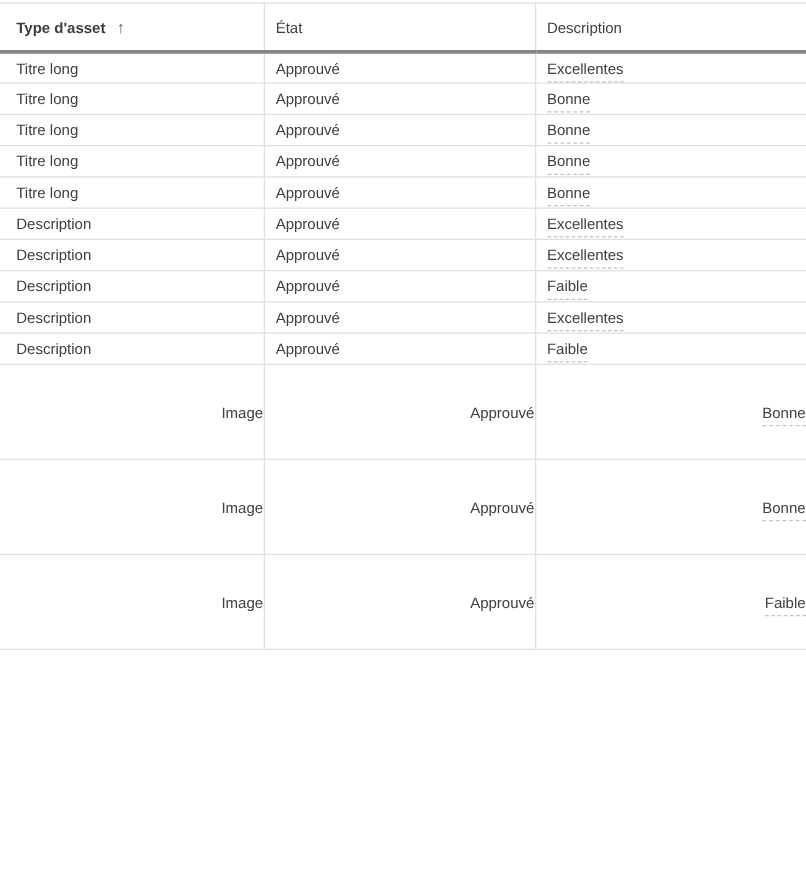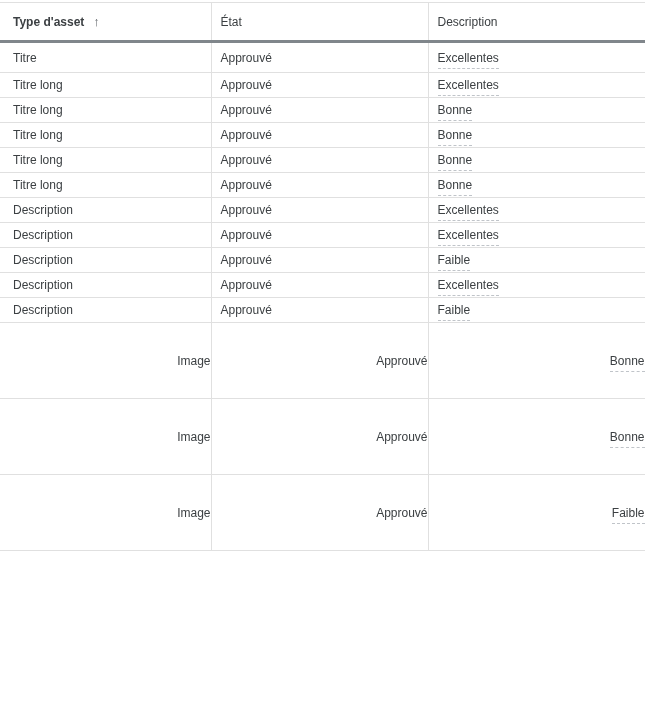--- a/index.html
+++ b/index.html
@@ -87,27 +87,20 @@
         </th>
         <th>
           <span>État</span>
         </th>
         <th>
           <span>Description</span>
         </th>
       </tr>
     </thead>
     <tbody>
-        <tr class="row-short">
-    <td>Titre</td>
-    <td>Approuvé</td>
-    <td>
-      <span class="perf-underline">Excellentes</span>
-    </td>
-  </tr>
         <tr class="row-normal">
     <td>Titre long</td>
     <td>Approuvé</td>
     <td>
       <span class="perf-underline">Excellentes</span>
     </td>
   </tr>
         <tr class="row-normal">
     <td>Titre long</td>
     <td>Approuvé</td>

